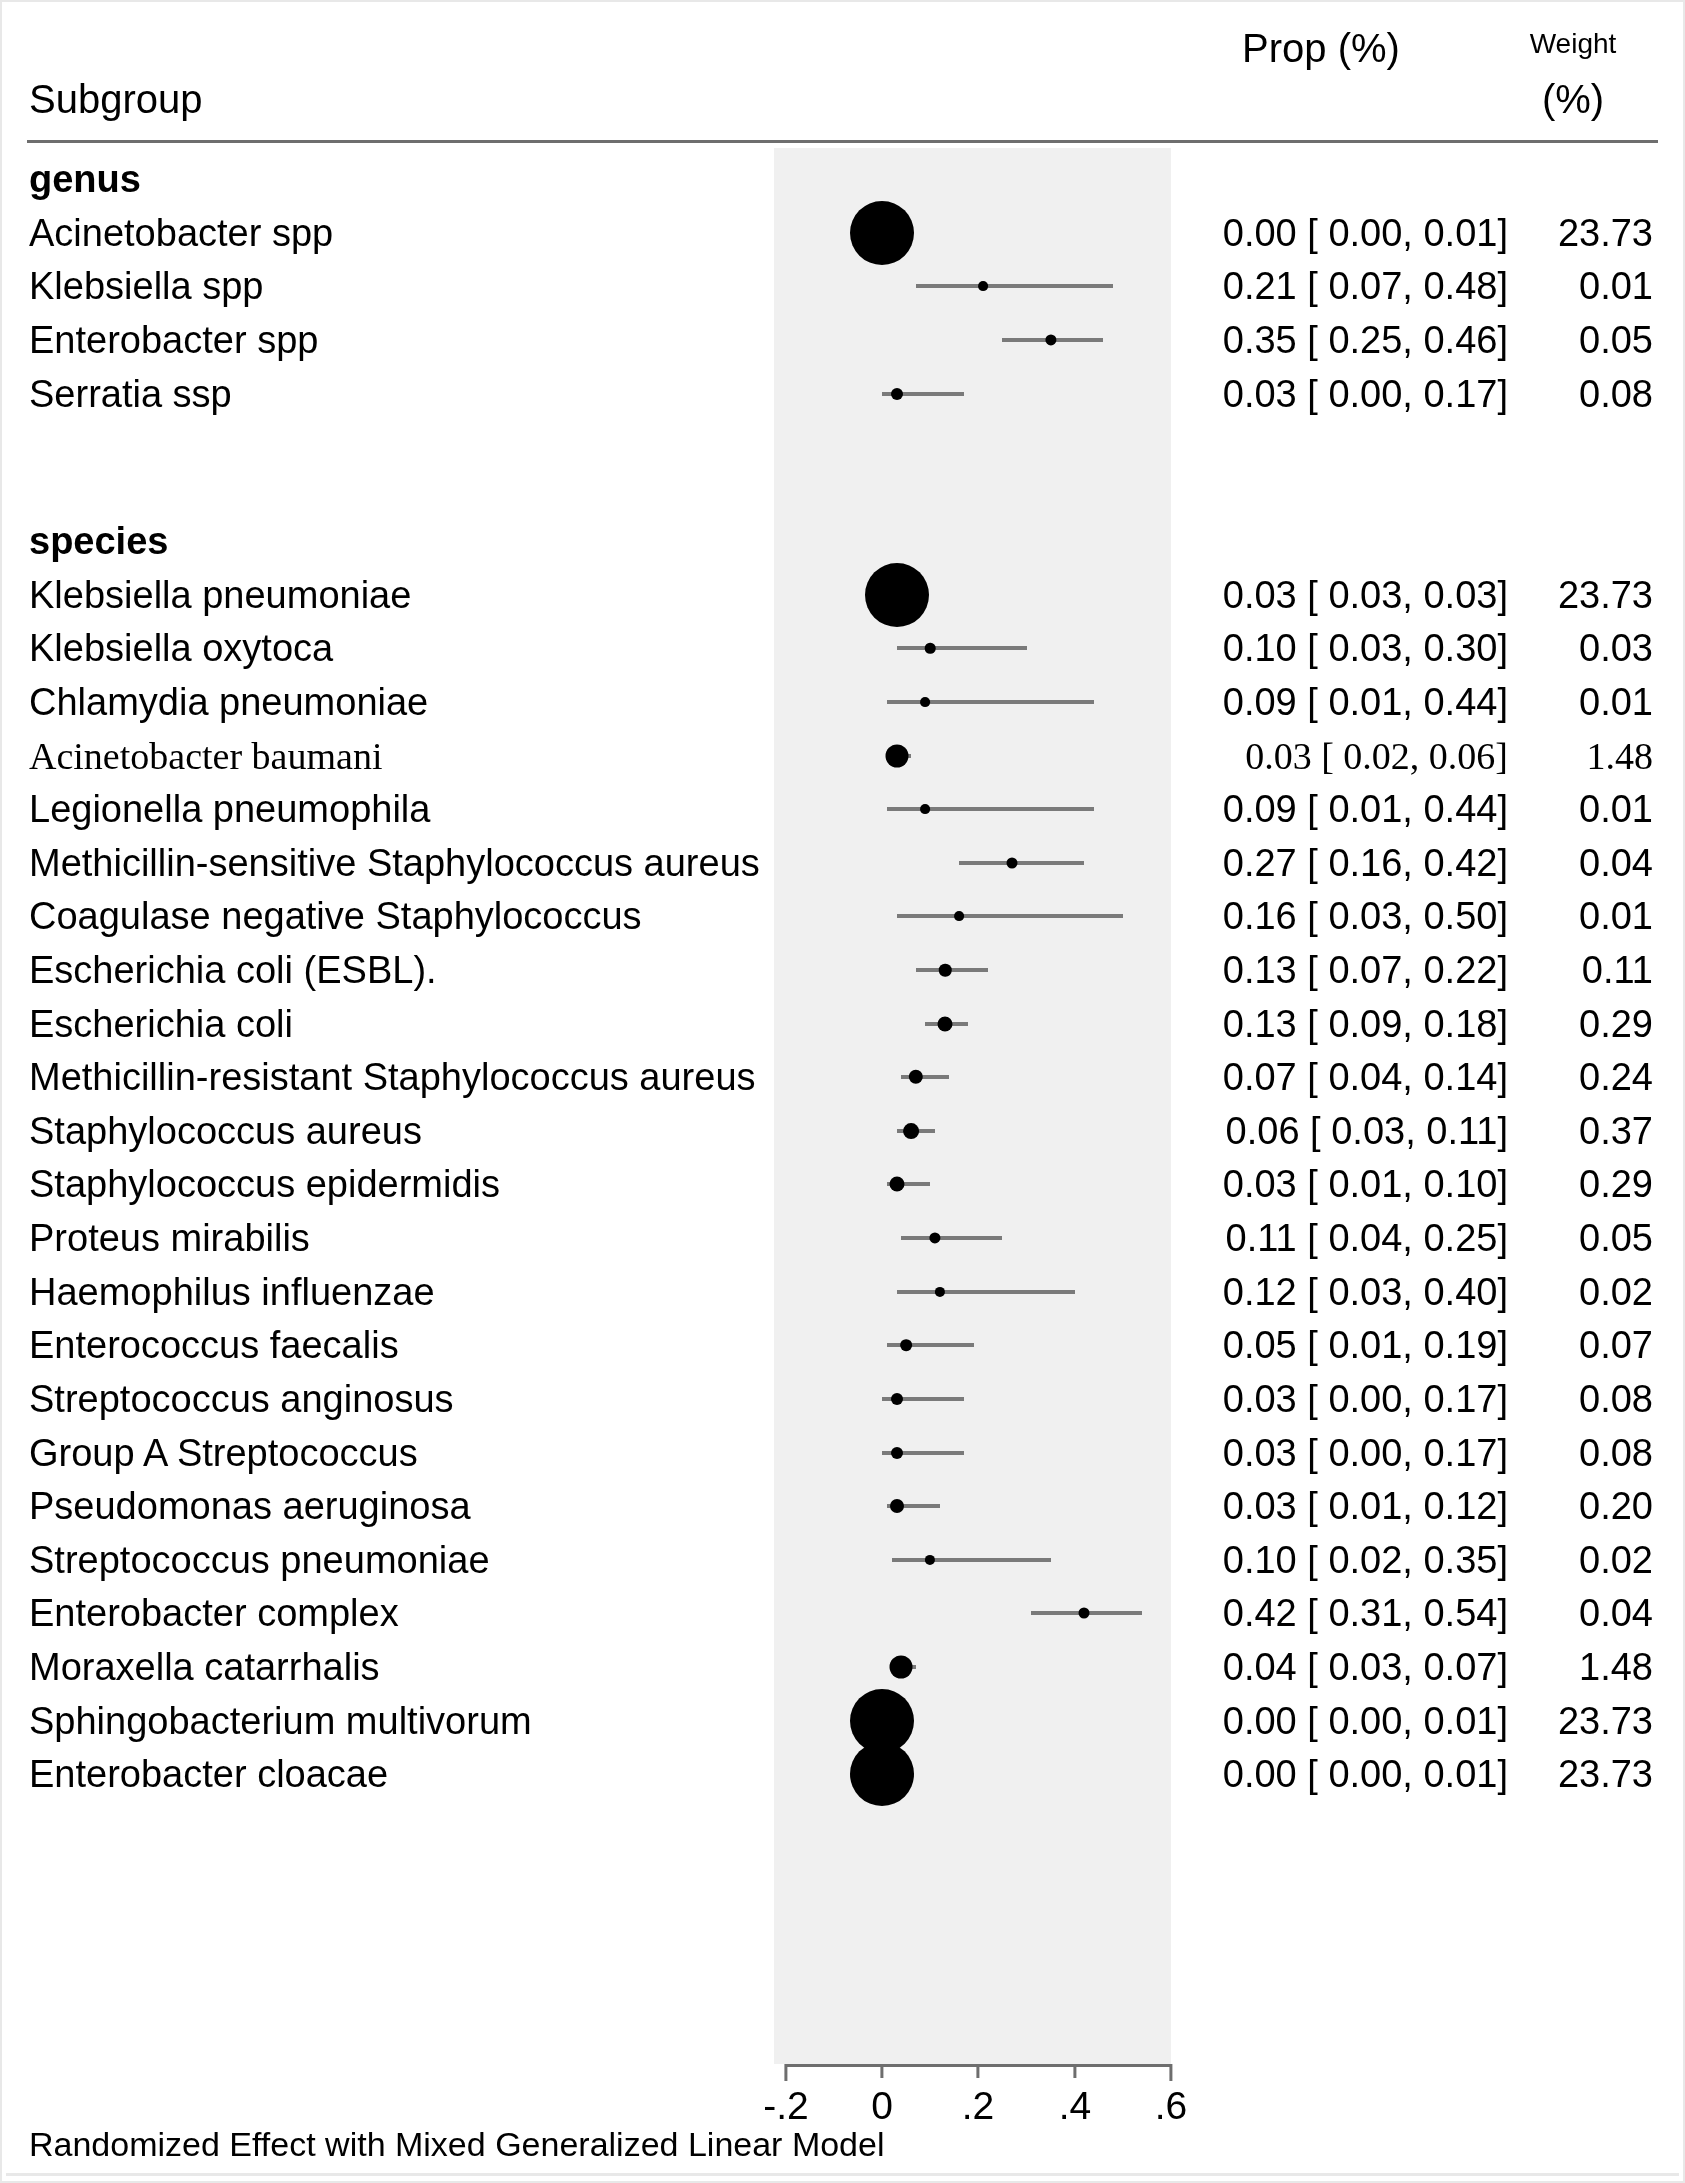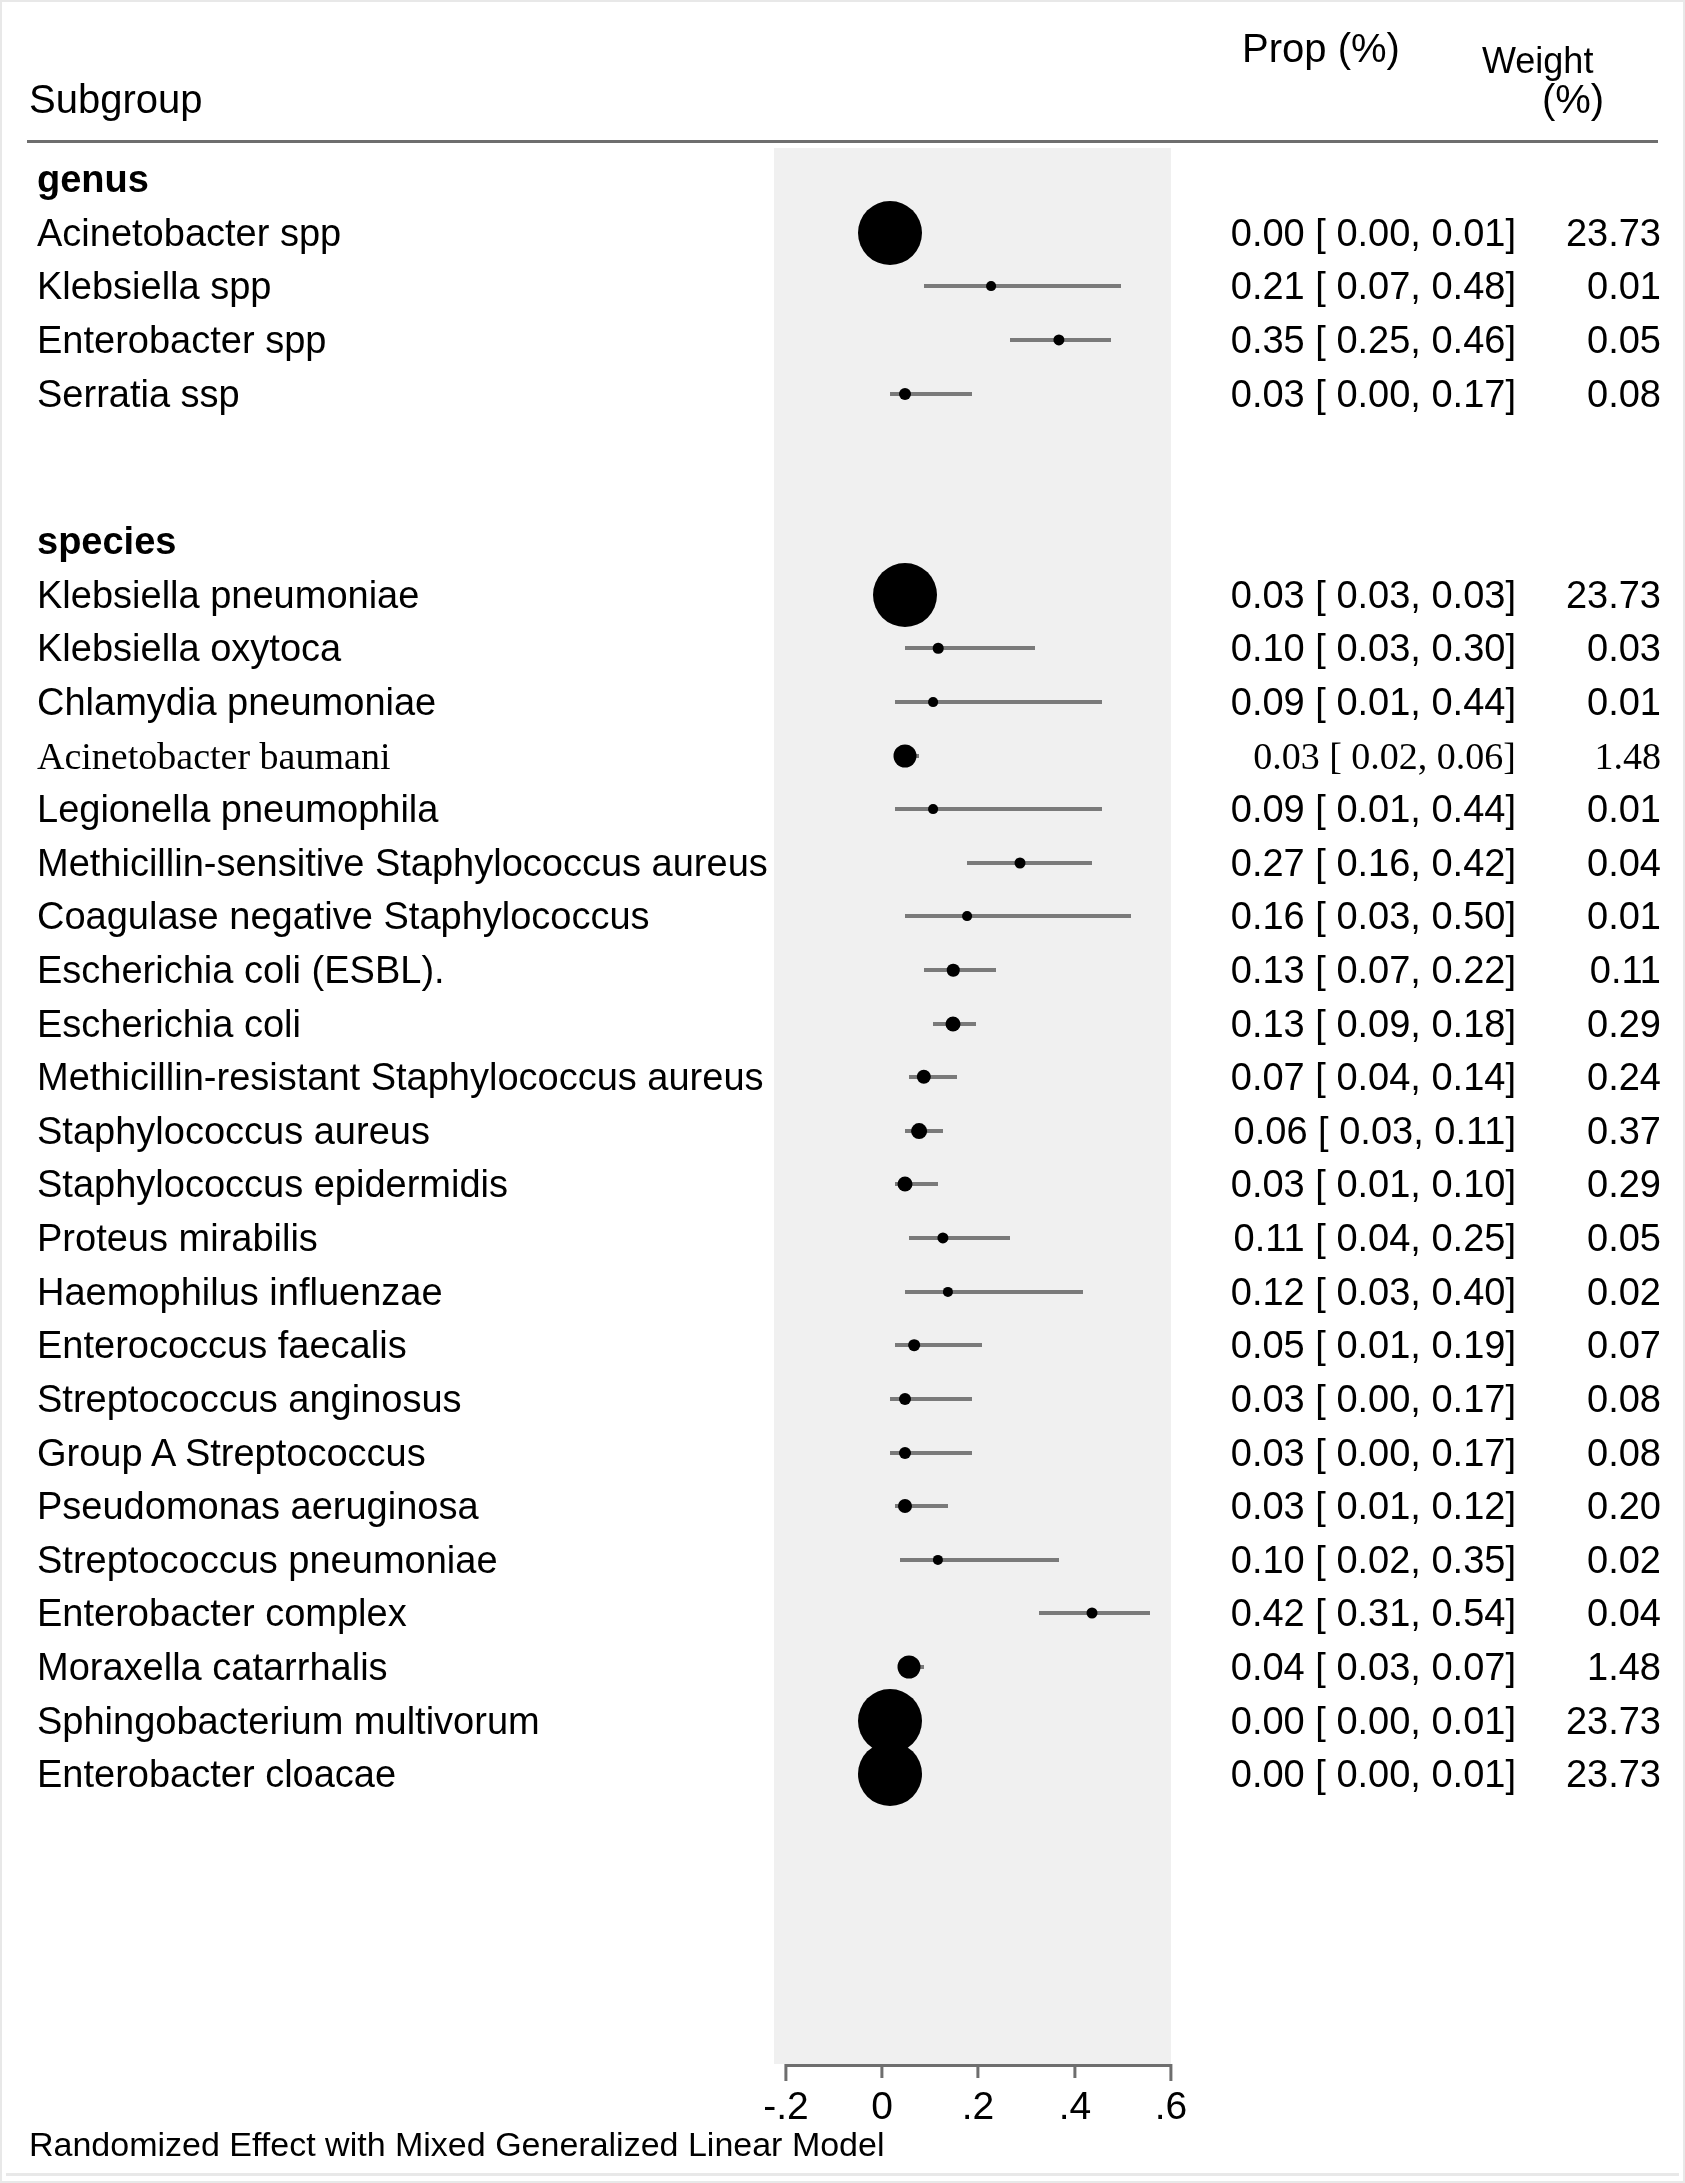--- a/index.html
+++ b/index.html
@@ -34,35 +34,35 @@
   }
 
   
   .hdr-prop {
     position:absolute; left:1153px; width:332px;
     top:23.6px; text-align:center;
     font-size:40px; white-space:nowrap;
   }
   .hdr-weight {
     position:absolute; left:1480px; width:182px;
-    top:38px; text-align:left;
-    font-size:36px; white-space:nowrap;
+    top:26px; text-align:center;
+    font-size:28px; white-space:nowrap;
   }
   .hdr-weight2 {
     position:absolute; left:1480px; width:182px;
     top:75px; text-align:center;
     font-size:40px; white-space:nowrap;
   }
   .hdr-subgroup {
     position:absolute; left:27px; top:75px;
     font-size:40px; white-space:nowrap;
   }
 
   
-  .row { position:absolute; left:0; right:12px; height:54px;margin-left:8px; }
+  .row { position:absolute; left:0; right:12px; height:54px; }
   .label {
     position:absolute; left:27px; top:0;
     font-size:38px; line-height:54px;
     white-space:nowrap;
   }
   .label.grp { font-weight:bold; }
   .est {
     position:absolute; left:1131px; width:375px;
     top:0; font-size:38px; line-height:54px;
     text-align:right; white-space:nowrap;

